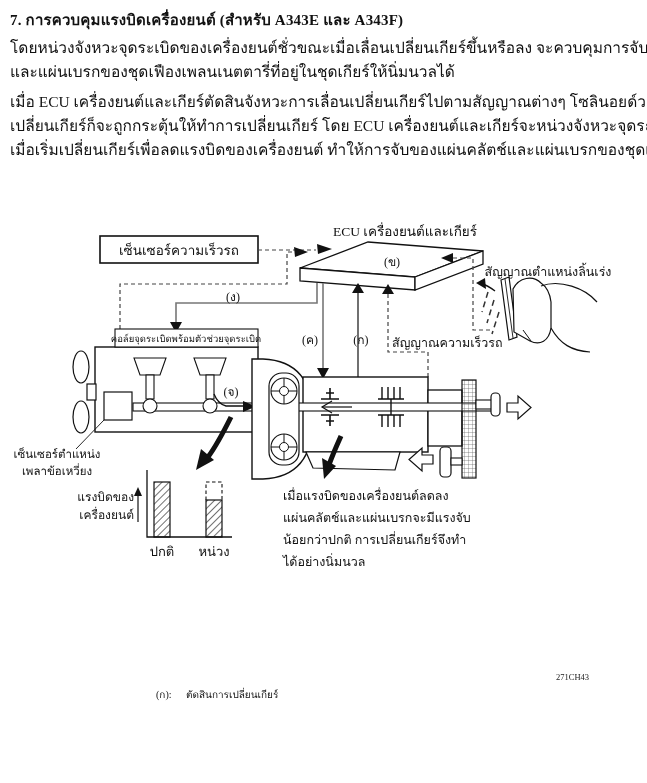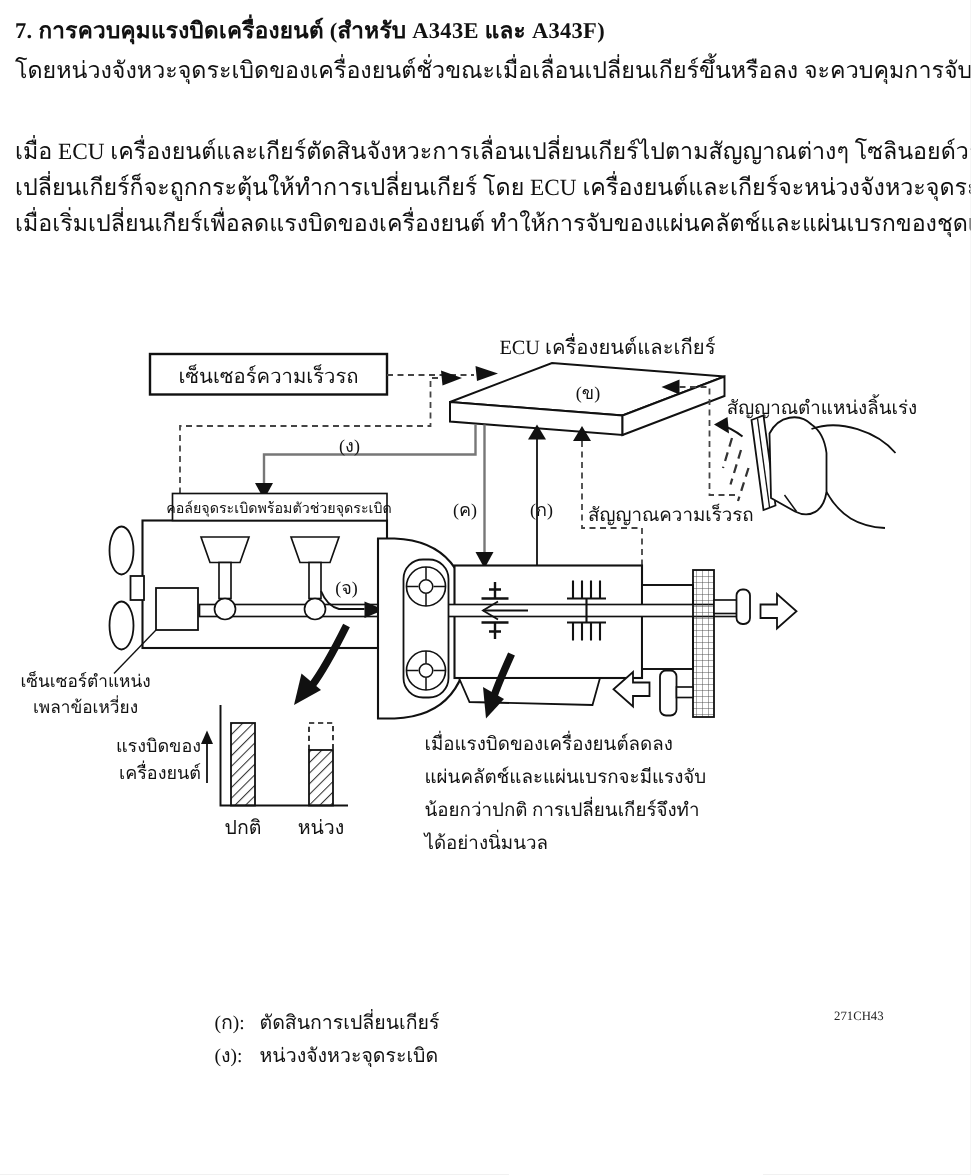--- a/index.html
+++ b/index.html
@@ -7,21 +7,21 @@
     position:relative;width:647px;height:783px;background:#ffffff;
     margin:0 auto;overflow:hidden;
     font-family:"Liberation Serif","DejaVu Serif",serif;color:#111;padding-left:27px;
   }
   .abs{position:absolute;}
   .heading{left:10px;top:8px;font-size:15px;font-weight:bold;letter-spacing:.2px;}
   .para{left:10px;width:628px;font-size:15.5px;line-height:24.2px;}
   .p1{top:36px;}
   .p2{top:90px;}
   .para div{white-space:nowrap;}
-  .legend{left:140px;top:668px;font-size:13px;line-height:22.4px;list-style:none;margin:3px;padding:0;}
+  .legend{left:140px;top:668px;font-size:10px;line-height:22.4px;list-style:none;margin:16px;padding:0;}
   .legend li{white-space:nowrap;}
   .legend .k{display:inline-block;min-width:30px;}
   .figcode{left:556px;top:672px;font-size:8.5px;color:#222;font-family:Liberation Serif, serif;}
   svg{position:absolute;left:0;top:0;}
   svg text{font-family:"Liberation Serif","DejaVu Serif",serif;fill:#111;}
   .ln{stroke:#111;fill:none;}
   .gln{stroke:#777;fill:none;}
   .dsh{stroke:#444;fill:none;stroke-dasharray:4 3;}
   .box{fill:#fff;stroke:#111;}
   .fillb{fill:#111;stroke:none;}
@@ -29,20 +29,21 @@
 </style>
 </head>
 <body>
 
 <div class="page">
 
   <div class="abs heading">7. การควบคุมแรงบิดเครื่องยนต์ (สำหรับ A343E และ A343F)</div>
 
   <div class="abs para p1">
     <div>โดยหน่วงจังหวะจุดระเบิดของเครื่องยนต์ชั่วขณะเมื่อเลื่อนเปลี่ยนเกียร์ขึ้นหรือลง  จะควบคุมการจับของแผ่นคลัตช์</div>
+    <div>และแผ่นเบรกของชุดเฟืองเพลนเนตตารี่ที่อยู่ในชุดเกียร์ให้นิ่มนวลได้</div>
   </div>
 
   <div class="abs para p2">
     <div>เมื่อ ECU เครื่องยนต์และเกียร์ตัดสินจังหวะการเลื่อนเปลี่ยนเกียร์ไปตามสัญญาณต่างๆ โซลินอยด์วาล์วควบคุมการ</div>
     <div>เปลี่ยนเกียร์ก็จะถูกกระตุ้นให้ทำการเปลี่ยนเกียร์ โดย ECU เครื่องยนต์และเกียร์จะหน่วงจังหวะจุดระเบิดให้ช้าลง</div>
     <div>เมื่อเริ่มเปลี่ยนเกียร์เพื่อลดแรงบิดของเครื่องยนต์ ทำให้การจับของแผ่นคลัตช์และแผ่นเบรกของชุดเฟืองเพลนเนตตารี่</div>
   </div>
 
   <svg width="647" height="400" viewBox="0 215 647 400" style="top:215px">
     <defs>
@@ -197,18 +198,17 @@
       <rect x="154" y="482" width="16" height="55" fill="url(#hatch)" stroke="#111" stroke-width="1.2"></rect>
       <path d="M206,500 V482 H222 V500" stroke="#111" stroke-width="1.1" stroke-dasharray="3.5 2.5" fill="none"></path>
       <rect x="206" y="500" width="16" height="37" fill="url(#hatch)" stroke="#111" stroke-width="1.2"></rect>
       <text x="162" y="556" text-anchor="middle" font-size="13">ปกติ</text>
       <text x="214" y="556" text-anchor="middle" font-size="13">หน่วง</text>
     </g>
   </svg>
 
   <ul class="abs legend">
     <li><span class="k">(ก):</span><span>ตัดสินการเปลี่ยนเกียร์</span></li>
-    <li><span class="k">(ง):</span><span>หน่วงจังหวะจุดระเบิด</span></li>
   </ul>
 
   <div class="abs figcode">271CH43</div>
 
 </div>
 
 </body></html>

